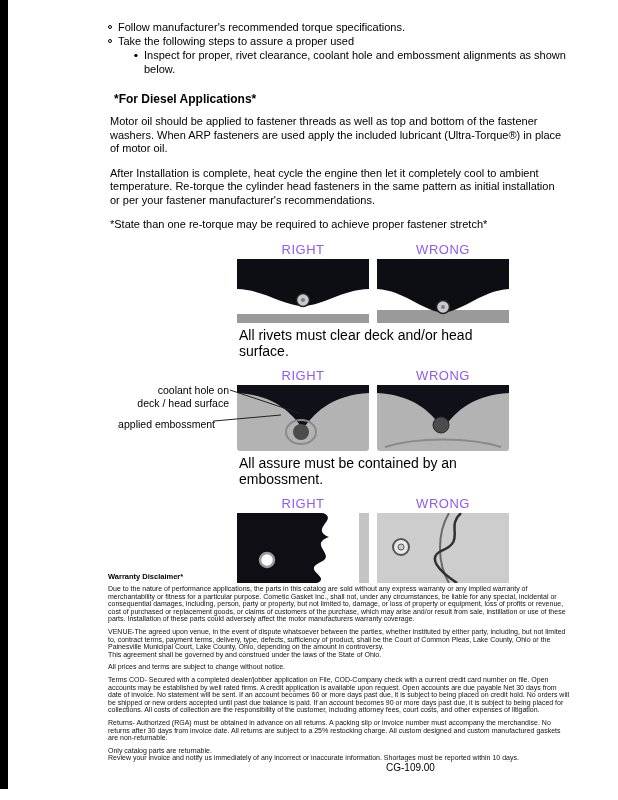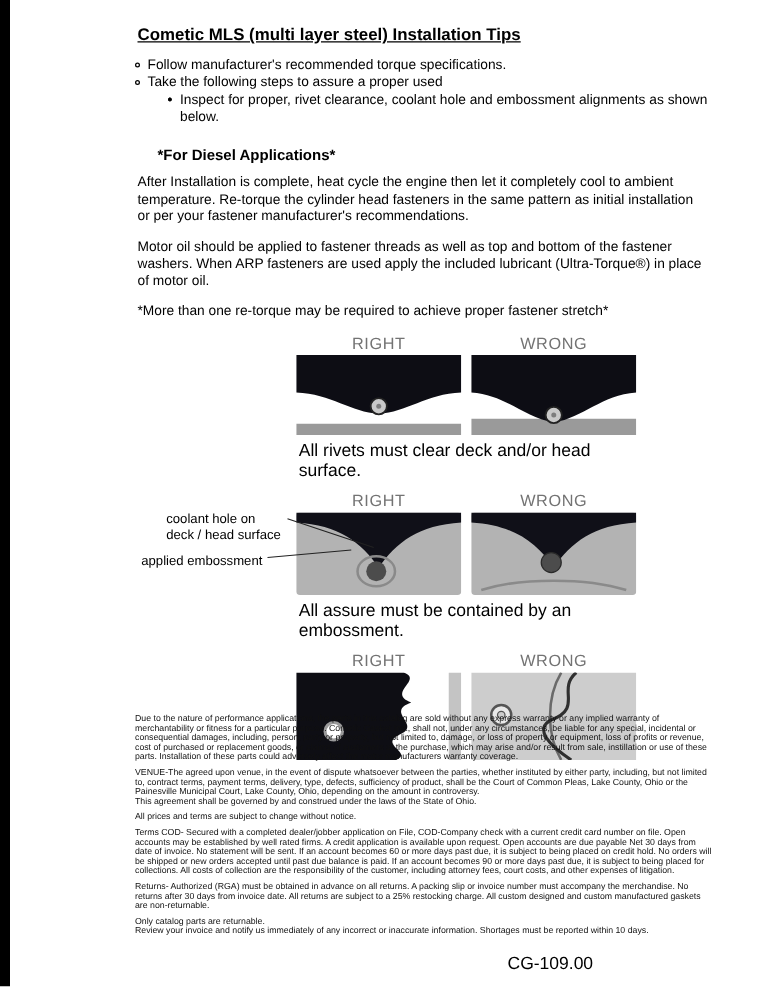--- a/index.html
+++ b/index.html
@@ -23,55 +23,54 @@
   }
   .tips { list-style: none; font-size: 11px; line-height: 14px; }
   .tip { position: relative; padding-left: 12px; }
   .obullet {
     position: absolute; left: 2px; top: 4.5px; width: 4px; height: 4px;
     border: 1px solid #000; border-radius: 50%;
   }
   .subtips { list-style: none; margin: 0 0 0 16px; }
   .subtip { position: relative; padding-left: 10px; }
   .fbullet { position: absolute; left: 0; top: 0; }
-  .diesel-heading { font-size: 12px; font-weight: bold; margin: 16px 0 9px 20px; }
+  .diesel-heading { font-size: 12px; font-weight: bold; margin: 16px 0 9px 8px; }
   .para { font-size: 11px; line-height: 13.5px; margin: 0 0 11px 4px; width: 452px; }
   .note { font-size: 11px; margin: 2px 0 12px 4px; }
 
   .dg { width: 272px; margin-left: 131px; }
   .dg-row { position: relative; }
   .dg-label-row { display: flex; gap: 8px; }
-  .dg-label { width: 132px; text-align: center; font-size: 13px; color: #737373; letter-spacing: 0.5px; }
+  .dg-label { width: 132px; text-align: center; font-size: 13px; color: #8b5cf6; letter-spacing: 0.5px; }
   .dg-panels { display: flex; gap: 8px; margin-top: 2px; }
   .panel { width: 132px; }
   .panel svg { display: block; width: 132px; }
   .dg-caption { font-size: 14px; margin: 4px 0 9px 2px; white-space: pre-line; }
 
   .side-label {
     position: absolute; font-size: 10.5px; line-height: 12.5px;
-    text-align: left; white-space: pre-line; color: #000;
+    text-align: right; white-space: pre-line; color: #000;
   }
   #lbl-coolant { left: -104px; top: 16px; width: 96px; }
   #lbl-emboss  { left: -124px; top: 50px; width: 102px; }
   .connector-svg { position: absolute; left: -24px; top: 18px; pointer-events: none; }
 
   .warranty { position: absolute; left: 2px; top: 552px; width: 464px; }
   .w-head { font-size: 7.5px; font-weight: bold; margin-bottom: 4px; }
   .w-p { font-size: 7px; line-height: 7.6px; margin-bottom: 5px; color: #111; }
   .w-p.tight { margin-bottom: 0; }
-  .footer-code { position: absolute; left: 300px; top: 742px; font-size: 14px; }
+  .footer-code { position: absolute; left: 280px; top: 742px; font-size: 10px; }
 </style>
 </head>
 <body>
 
 <div class="left-bar"></div>
 
 <div class="content">
 
-  <h1 class="title">Cometic MLS (multi layer steel) Installation Tips</h1>
 
   <ul class="tips">
     <li class="tip">
       <span class="obullet"></span>
       <span>Follow manufacturer's recommended torque specifications.</span>
     </li>
     <li class="tip">
       <span class="obullet"></span>
       <span>Take the following steps to assure a proper used</span>
       <ul class="subtips">
@@ -80,23 +79,23 @@
         </li>
         <li class="subtip">
           <span class="fbullet">•</span>
           <span>Inspect for proper, rivet clearance, coolant hole and embossment alignments as shown below.</span>
         </li>
       </ul>
     </li>
   </ul>
 
   <h2 class="diesel-heading">*For Diesel Applications*</h2>
+  <p class="para">Motor oil should be applied to fastener threads as well as top and bottom of the fastener washers. When ARP fasteners are used apply the included lubricant (Ultra-Torque®) in place of motor oil.</p>
   <p class="para">After Installation is complete, heat cycle the engine then let it completely cool to ambient temperature. Re-torque the cylinder head fasteners in the same pattern as initial installation or per your fastener manufacturer's recommendations.</p>
-  <p class="para">Motor oil should be applied to fastener threads as well as top and bottom of the fastener washers. When ARP fasteners are used apply the included lubricant (Ultra-Torque®) in place of motor oil.</p>
-  <p class="note">*More than one re-torque may be required to achieve proper fastener stretch*</p>
+  <p class="note">*State than one re-torque may be required to achieve proper fastener stretch*</p>
 
   <div class="dg">
 
     <div class="dg-row">
       <div class="dg-label-row">
         <div class="dg-label">RIGHT</div>
         <div class="dg-label">WRONG</div>
       </div>
       <div class="dg-panels">
         <div class="panel">
@@ -177,20 +176,21 @@
             <circle cx="24" cy="34" r="8" fill="#e9e9e9" stroke="#555" stroke-width="2"></circle>
             <circle cx="24" cy="34" r="3" fill="#cdcdcd" stroke="#555" stroke-width="1"></circle>
           </svg>
         </div>
       </div>
     </div>
 
   </div>
 
   <div class="warranty">
+    <div class="w-head">Warranty Disclaimer*</div>
     <p class="w-p">Due to the nature of performance applications, the parts in this catalog are sold without any express warranty or any implied warranty of merchantability or fitness for a particular purpose.  Cometic Gasket Inc., shall not, under any circumstances, be liable for any special, incidental or consequential damages, including, person, party or property, but not limited to, damage, or loss of property or equipment, loss of profits or revenue, cost of purchased or replacement goods, or claims of customers of the purchase, which may arise and/or result from sale, instillation or use of these parts.  Installation of these parts could adversely affect the motor manufacturers warranty coverage.</p>
     <p class="w-p tight">VENUE-The agreed upon venue, in the event of dispute whatsoever between the parties, whether instituted by either party, including, but not limited to, contract terms, payment terms, delivery, type, defects, sufficiency of product, shall be the Court of Common Pleas, Lake County, Ohio or the Painesville Municipal Court, Lake County, Ohio, depending on the amount in controversy.</p>
     <p class="w-p">This agreement shall be governed by and construed under the laws of the State of Ohio.</p>
     <p class="w-p">All prices and terms are subject to change without notice.</p>
     <p class="w-p">Terms COD- Secured with a completed dealer/jobber application on File, COD-Company check with a current credit card number on file.  Open accounts may be established by well rated firms.  A credit application is available upon request.  Open accounts are due payable Net 30 days from date of invoice.  No statement will be sent.  If an account becomes 60 or more days past due, it is subject to being placed on credit hold.  No orders will be shipped or new orders accepted until past due balance is paid.  If an account becomes 90 or more days past due, it is subject to being placed for collections.  All costs of collection are the responsibility of the customer, including attorney fees, court costs, and other expenses of litigation.</p>
     <p class="w-p">Returns- Authorized (RGA) must be obtained in advance on all returns.  A packing slip or invoice number must accompany the merchandise.  No returns after 30 days from invoice date.  All returns are subject to a 25% restocking charge.  All custom designed and custom manufactured gaskets are non-returnable.</p>
     <p class="w-p tight">Only catalog parts are returnable.</p>
     <p class="w-p">Review your invoice and notify us immediately of any incorrect or inaccurate information.  Shortages must be reported within 10 days.</p>
   </div>
 

